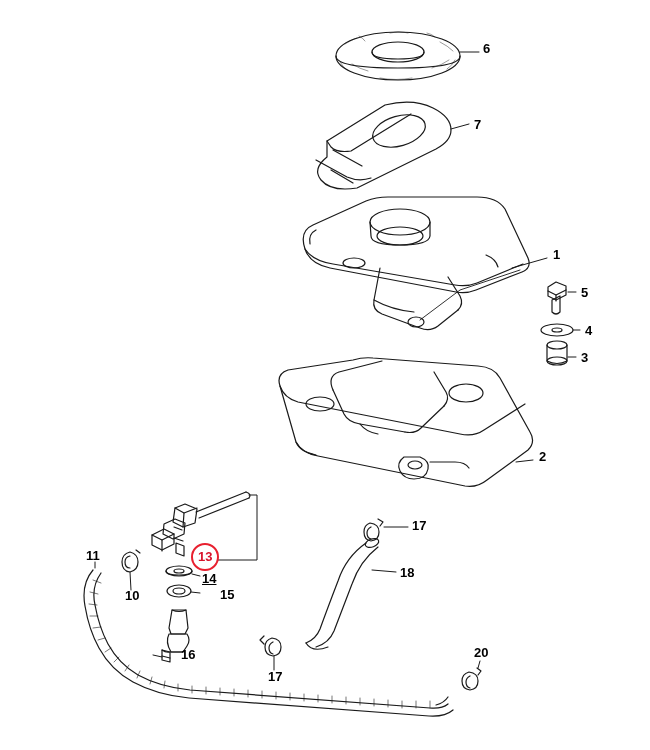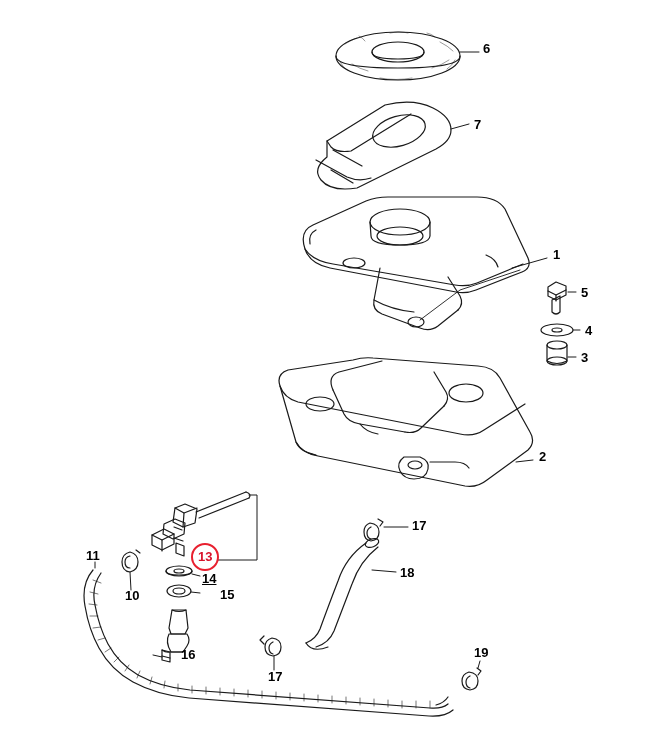--- a/index.html
+++ b/index.html
@@ -274,15 +274,15 @@
   <div class="callout" style="left:539px; top:450px;">2</div>
   <div class="callout" style="left:412px; top:519px;">17</div>
   <div class="callout" style="left:400px; top:566px;">18</div>
   <div class="callout" style="left:86px; top:549px;">11</div>
   <div class="callout highlight" style="left:198px; top:550px;">13</div>
   <div class="callout" style="left:125px; top:589px;">10</div>
   <div class="callout" style="left:202px; top:572px;text-decoration:underline;">14</div>
   <div class="callout" style="left:220px; top:588px;">15</div>
   <div class="callout" style="left:137px; top:648px;margin-left:44px;">16</div>
   <div class="callout" style="left:268px; top:670px;">17</div>
-  <div class="callout" style="left:474px; top:646px;">19</div>
+  <div class="callout" style="left:474px; top:646px;">20</div>
 
 </div>
 
 </body></html>

